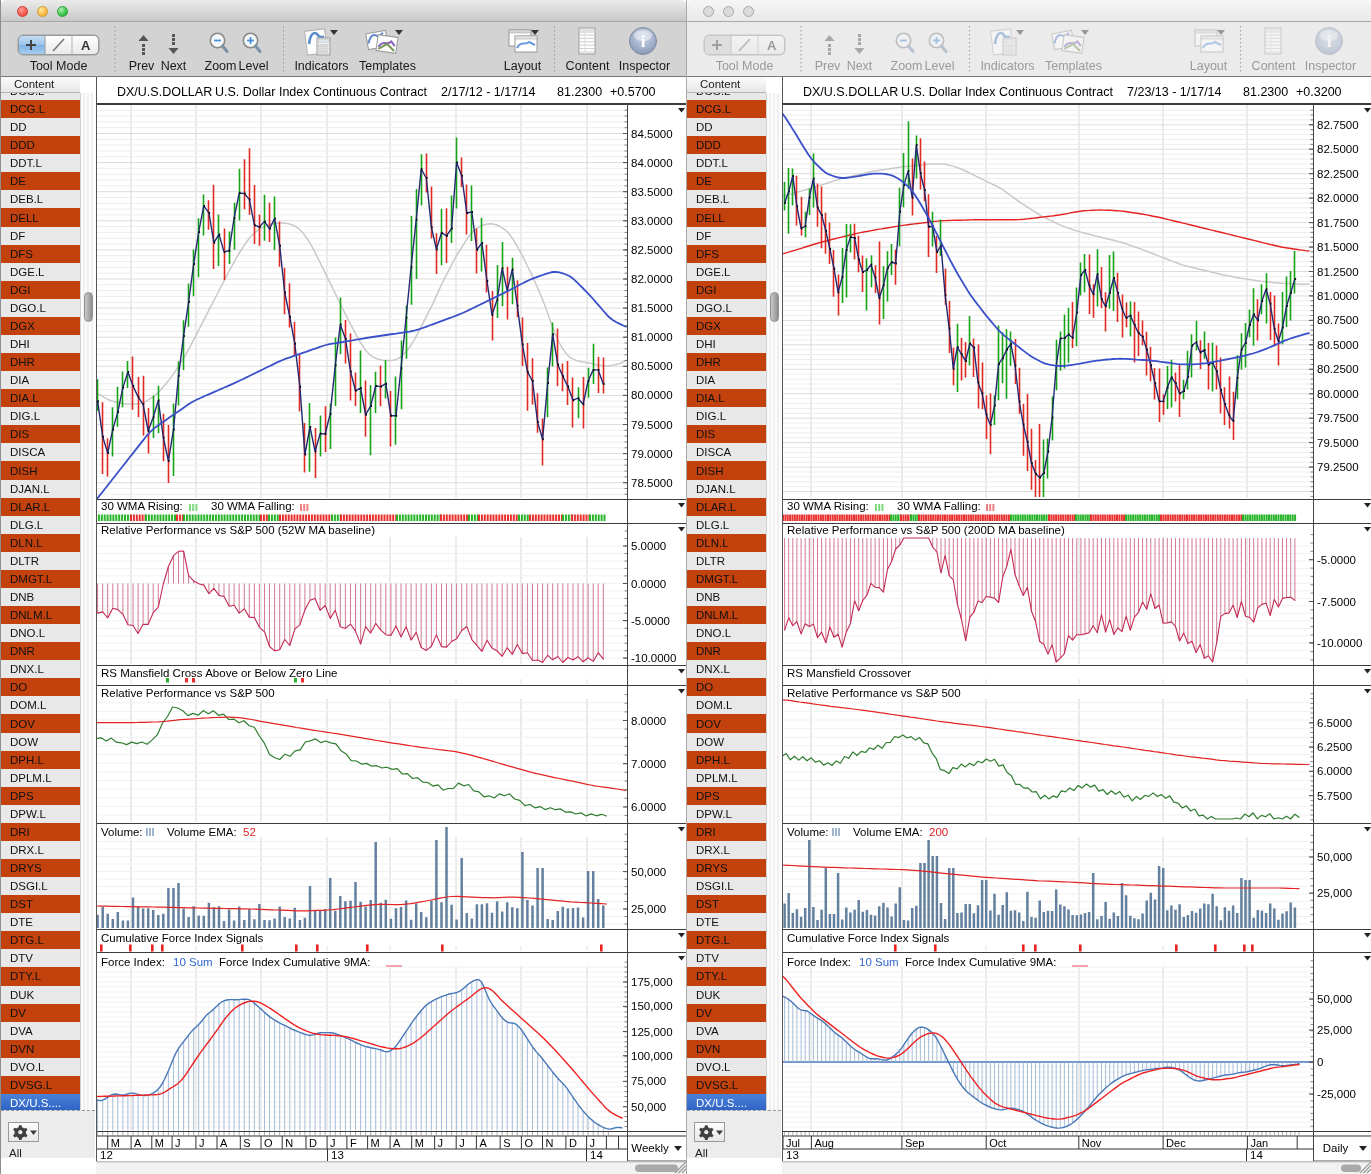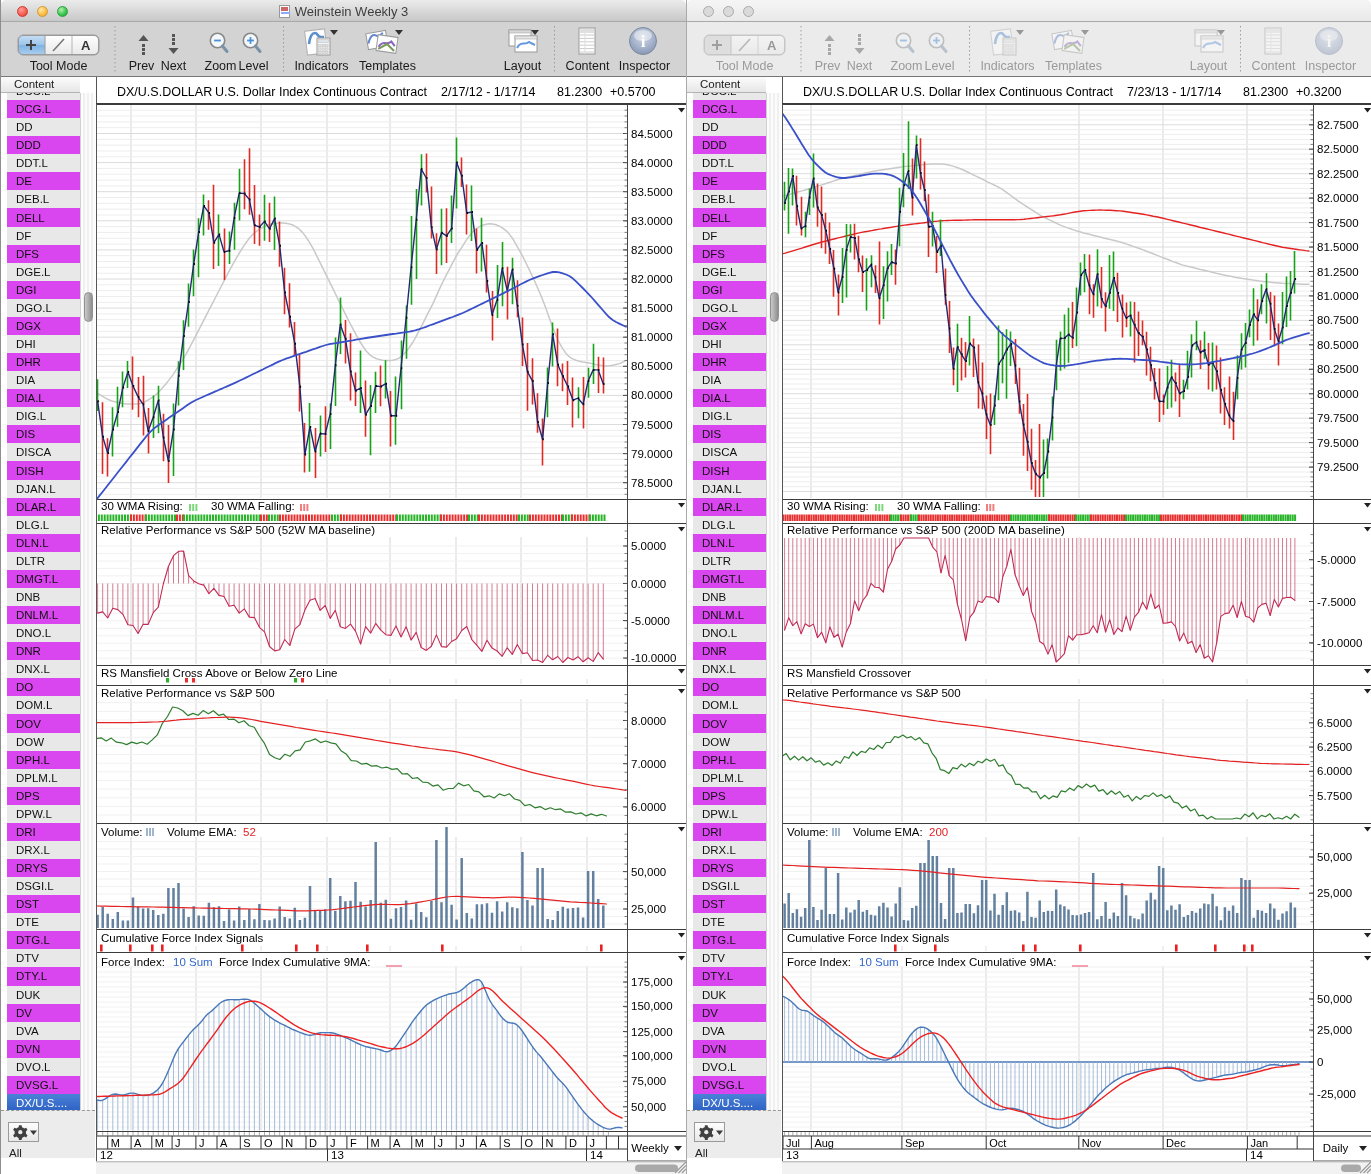--- a/index.html
+++ b/index.html
@@ -11,42 +11,41 @@
 .tl { position:absolute; top:5.5px; width:11px; height:11px; border-radius:50%; border:1px solid; }
 .wtitle { position:absolute; left:0; right:0; top:3.5px; text-align:center; font-size:13px; }
 .doci { display:inline-block; width:11px; height:13px; background:#fff; border:1px solid #999;
   vertical-align:-2px; margin-right:5px; position:relative; }
 .doci2 { position:absolute; left:1px; top:1px; width:7px; height:4px; background:#c66; }
 .doci2:after { content:""; position:absolute; left:0; top:5px; width:9px; height:2px; background:#8af; }
 .toolbar { position:absolute; left:0; right:0; top:22px; height:55px; border-bottom:1px solid #787878; }
 .sidehead { position:absolute; left:0; top:77px; width:79px; height:16px;
   background:linear-gradient(#fcfcfc,#e6e6e6); border-bottom:1px solid #b4b4b4;
   font-size:11.5px; color:#222; padding-left:13px; line-height:15px; }
-.sidebody { position:absolute; left:6px; top:93px; width:79px; height:1017px; background:#d946ef; overflow:hidden; }
+.sidebody { position:absolute; left:0; top:93px; width:79px; height:1017px; background:#c2410c; overflow:hidden; }
 .row { position:absolute; left:0; width:79px; font-size:11.5px; color:#111; padding-left:9px;
   white-space:nowrap; overflow:hidden; }
 .row.alt { background:#e8e8e8; }
 .row.sel { background:linear-gradient(#4a82d8,#2c5fc2); color:#fff; }
 .sidebody .row:first-child { top:82px; }
 .scrollcol { position:absolute; left:79px; top:93px; width:15px; height:1018px;
   background:repeating-linear-gradient(90deg,#fcfcfc 0 2px,#f0f0f0 2px 4px); border-left:1px solid #d0d0d0; }
 .vthumb { position:absolute; left:2.5px; top:199px; width:9px; height:30px; background:linear-gradient(90deg,#c9c9c9,#8f8f8f); border-radius:4.5px; border:1px solid #909090;}
 .sidebot { position:absolute; left:0; top:1110px; width:94px; height:48px; background:#ececec;
   border-top:1px dashed #999; }
 .gearbtn { position:absolute; left:7px; top:11px; width:31px; height:20px; background:linear-gradient(#fdfdfd,#e8e8e8);
   border:1px solid #9a9a9a; }
 .alllbl { position:absolute; left:8px; top:36px; font-size:11.5px; color:#222; }
 </style></head>
 <body>
 <div class="win" style="left:0px;width:686px;border-color:#8e8e8e">
   <div class="tbar" style="background:linear-gradient(#ebebeb,#c8c8c8)">
       <div class="tl" style="left:16px;background:radial-gradient(circle at 35% 30%,#ff9d96,#f75b51 60%,#d9352a);border-color:#ce3a30"></div>
       <div class="tl" style="left:36px;background:radial-gradient(circle at 35% 30%,#ffe9a8,#fdbb40 60%,#df9b28);border-color:#d29a32"></div>
       <div class="tl" style="left:56px;background:radial-gradient(circle at 35% 30%,#b6edb2,#35c648 60%,#22a032);border-color:#2ca23c"></div>
-      <div class="wtitle" style="color:#3e3e3e"><span class="doci"><span class="doci2"></span></span>Weinstein Weekly 3</div>
     </div>
   <div class="toolbar" style="background:#d3d3d3">
       <svg width="686" height="55" viewBox="0 0 686 55" style="position:absolute;left:0;top:0">
         <g transform="translate(0,-22)">
           <defs>
     <linearGradient id="segblue" x1="0" y1="0" x2="0" y2="1">
       <stop offset="0" stop-color="#c7dff5"></stop>
               <stop offset="0.5" stop-color="#9cc5ea"></stop>
               <stop offset="0.51" stop-color="#7fb3e4"></stop>
               <stop offset="1" stop-color="#abd0f0"></stop>

